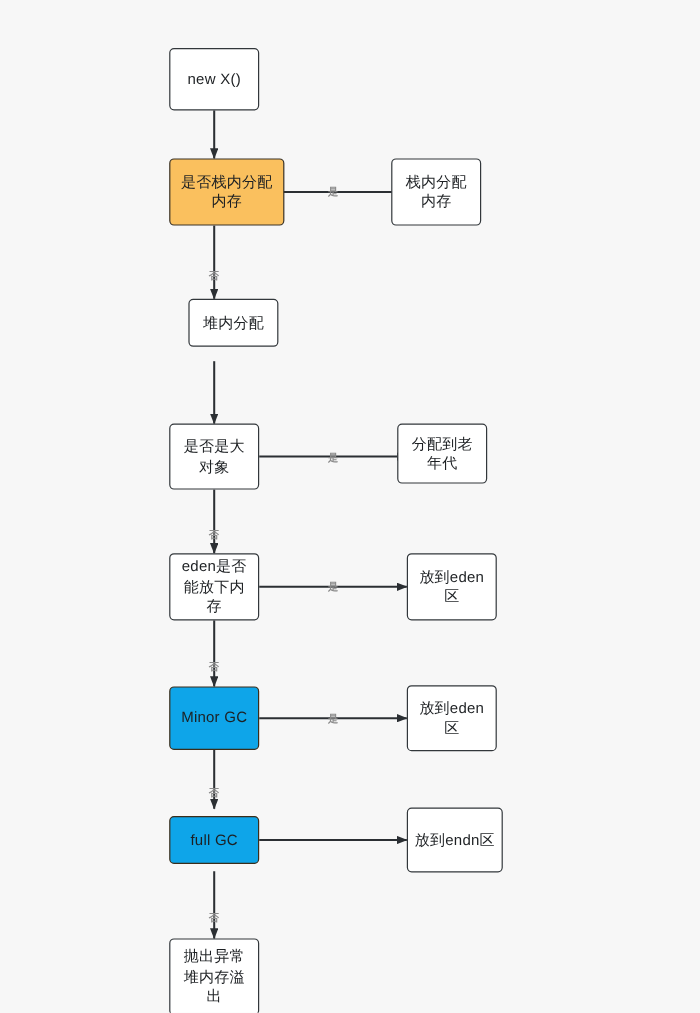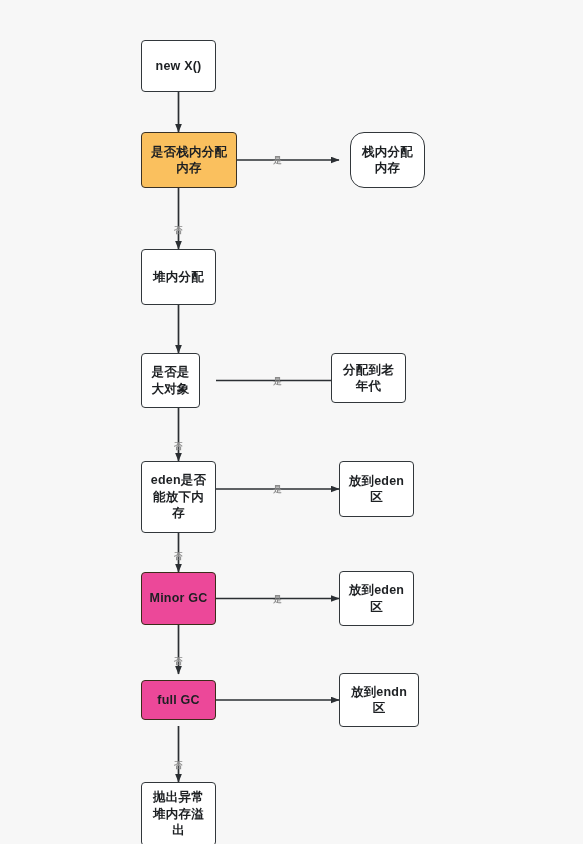--- a/index.html
+++ b/index.html
@@ -31,32 +31,32 @@
     box-sizing: border-box;
     border: 1.6px solid #32373b;
     border-radius: 4px;
     background: #ffffff;
     display: flex;
     align-items: center;
     justify-content: flex-start;
     text-align: center;
     color: #1d2023;
     font-size: 12.5px;
-    font-weight: 700;
+    font-weight: 400;
     line-height: 1.32;
     letter-spacing: 0.2px;
     padding: 16px 5px;
     box-shadow: 0 0 0 0 rgba(0,0,0,0);
   }
   .node.fill-light {
     background: #fac05e;
     border-color: #3a3226;
   }
   .node.fill-strong {
-    background: #ec4899;
+    background: #0ea5e9;
     border-color: #3a2d1a;
   }
   .node .label {
     display: block;
     width: 100%;
     word-break: break-word;
   }
   .edge-label {
     position: absolute;
     color: #8b8b8b;
@@ -97,33 +97,33 @@
       </g>
   </svg>
 
   <div id="nodes-layer">
       <div class="node" style="left: 141px; top: 40px; width: 75px; height: 52px;">
         <span class="label">new X()</span>
       </div>
       <div class="node fill-light" style="left: 141px; top: 132px; width: 96px; height: 56px;">
         <span class="label">是否栈内分配内存</span>
       </div>
-      <div class="node" style="left: 350px; top: 132px; width: 75px; height: 56px; border-radius: 14px;">
+      <div class="node" style="left: 326px; top: 132px; width: 75px; height: 56px;">
         <span class="label">栈内分配内存</span>
       </div>
-      <div class="node" style="left: 141px; top: 249px; width: 75px; height: 56px;">
+      <div class="node" style="left: 157px; top: 249px; width: 75px; height: 40px;">
         <span class="label">堆内分配</span>
       </div>
-      <div class="node" style="left: 141px; top: 353px; width: 59px; height: 55px;">
+      <div class="node" style="left: 141px; top: 353px; width: 75px; height: 55px;">
         <span class="label">是否是大对象</span>
       </div>
       <div class="node" style="left: 331px; top: 353px; width: 75px; height: 50px;">
         <span class="label">分配到老年代</span>
       </div>
-      <div class="node" style="left: 141px; top: 461px; width: 75px; height: 72px;">
+      <div class="node" style="left: 141px; top: 461px; width: 75px; height: 56px;">
         <span class="label">eden是否能放下内存</span>
       </div>
       <div class="node" style="left: 339px; top: 461px; width: 75px; height: 56px;">
         <span class="label">放到eden区</span>
       </div>
       <div class="node fill-strong" style="left: 141px; top: 572px; width: 75px; height: 53px;">
         <span class="label">Minor GC</span>
       </div>
       <div class="node" style="left: 339px; top: 571px; width: 75px; height: 55px;">
         <span class="label">放到eden区</span>

